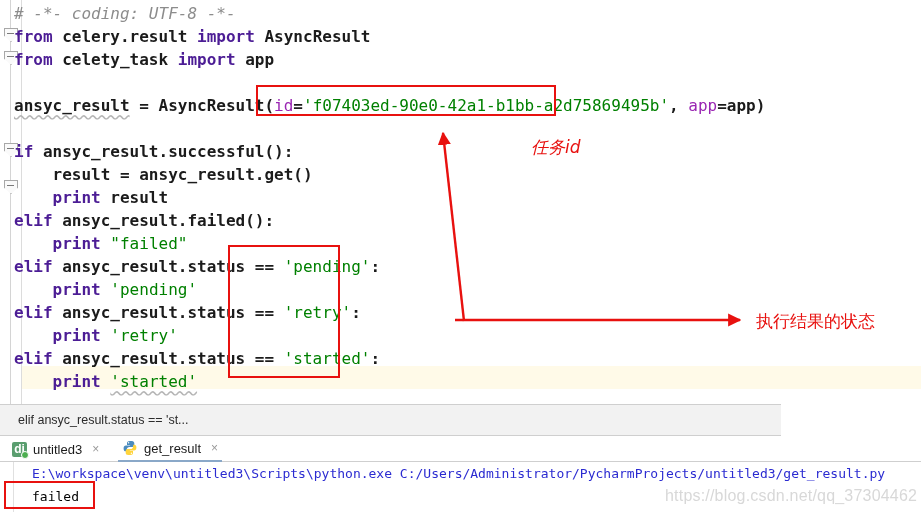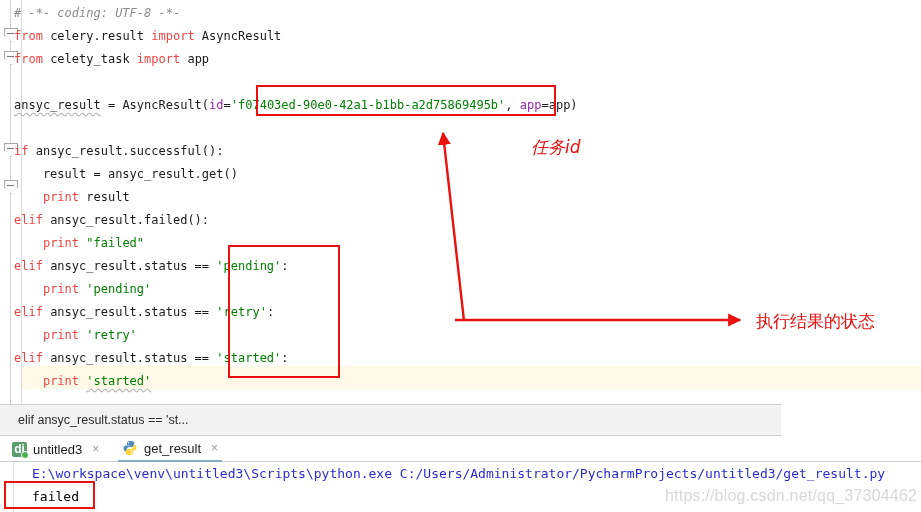--- a/index.html
+++ b/index.html
@@ -69,45 +69,45 @@
     z-index: 2;
     left: 3px; top: 5px;
     width: 7px;
   }
 
   .code {
     position: absolute;
     left: 0; top: 0;
     width: 921px; height: 404px;
     font-family: "DejaVu Sans Mono", monospace;
-    font-size: 12px;
+    font-size: 16px;
     line-height: 23px;
     white-space: pre;
     color: #1b1b1b;
   }
   .ln {
     position: absolute;
     left: 14px;
     height: 23px;
     white-space: pre;
   }
   .hl-line {
     position: absolute;
     left: 22px;
     width: 899px;
     height: 23px;
     background: #fffae8;
   }
 
   
   .t-comment { color: #8c8c8c; font-style: italic; }
-  .t-kw      { color: #ef4444; font-weight: normal; }
+  .t-kw      { color: #4c1d95; font-weight: bold; }
   .t-str     { color: #008000; }
   .t-kwarg   { color: #9a26b3; }
-  .t-plain   { color: #1b1b1b; }
+  .t-plain   { color: #1b1b1b; font-weight: bold; }
   .t-err     { text-decoration: underline wavy #b6b6b6; text-underline-offset: 3px; }
 
   
   .breadcrumb {
     position: absolute;
     left: 0; top: 404px;
     width: 781px; height: 32px;
     background: #f2f2f2;
     border-top: 1px solid #cfcfcf;
     border-bottom: 1px solid #cfcfcf;

